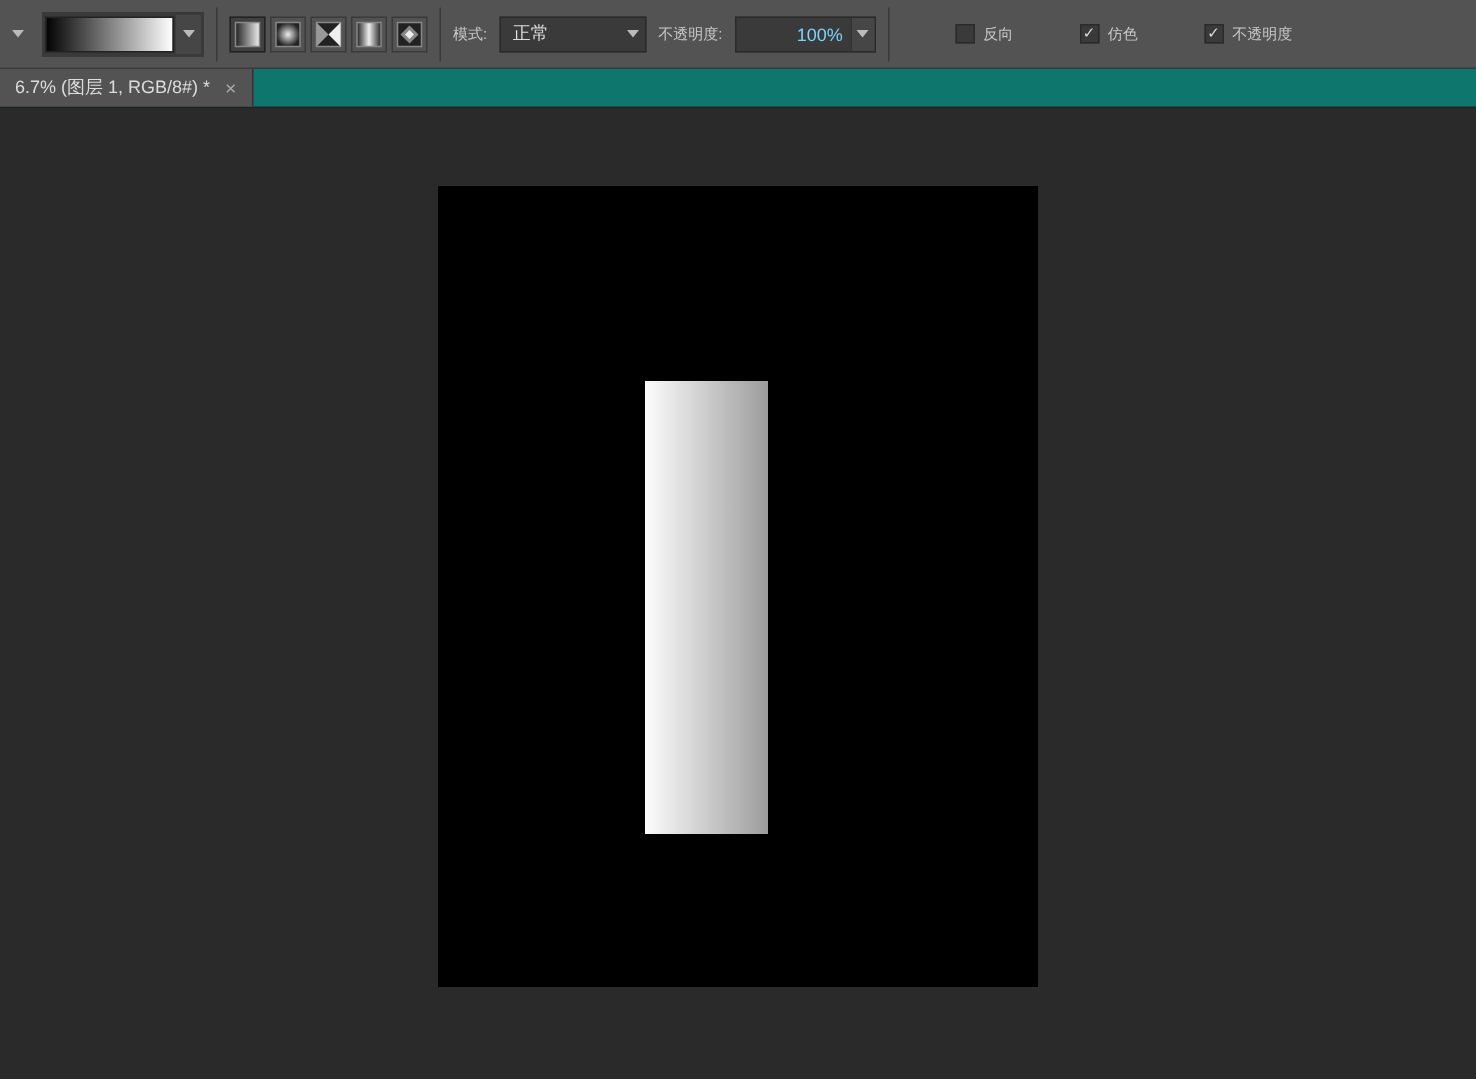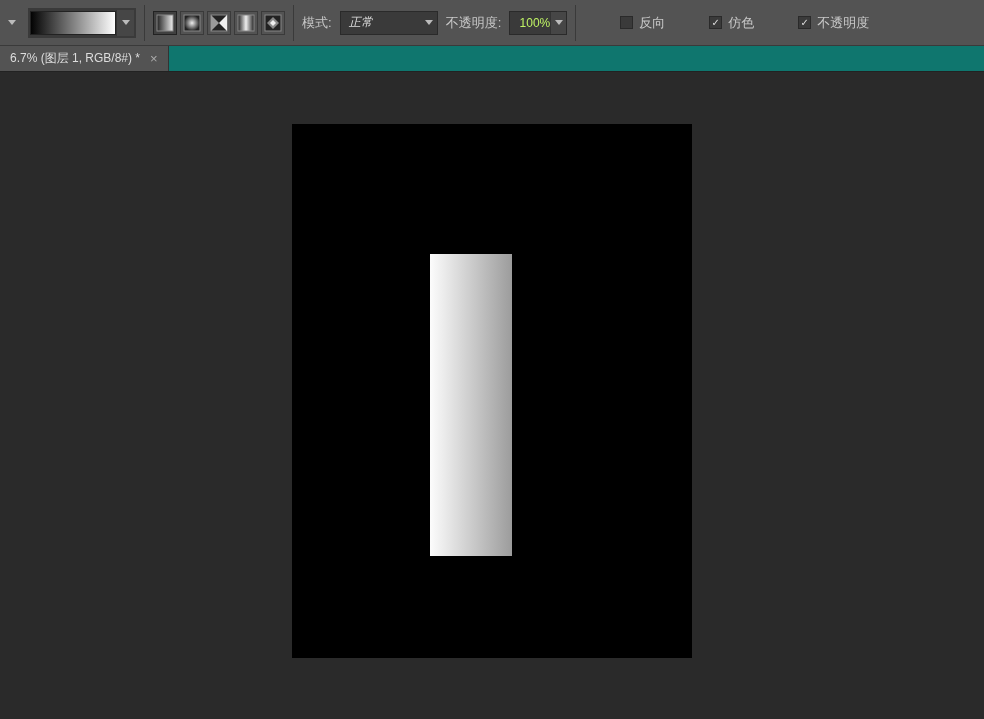--- a/index.html
+++ b/index.html
@@ -77,52 +77,52 @@
       justify-content: center;
       cursor: pointer;
       background: #535353;
     }
     .grad-type.active {
       background: #404040;
       border: 1px solid #222;
     }
     .label {
       color: #c8c8c8;
-      font-size: 13px;
+      font-size: 10px;
       white-space: nowrap;
     }
     .dropdown {
       display: flex;
       align-items: center;
       background: #3a3a3a;
       border: 1px solid #2a2a2a;
       padding: 2px 4px 2px 8px;
       height: 24px;
       gap: 6px;
-      font-style: italic;
     }
     .dropdown-text {
       min-width: 70px;
       color: #ddd;
     }
     .num-input {
       display: flex;
       align-items: center;
       background: #3a3a3a;
       border: 1px solid #2a2a2a;
       height: 24px;
     }
     .num-input input {
       background: transparent;
       border: none;
-      color: #bef264;
+      color: #7dd3fc;
       width: 40px;
-      text-align: right;
+      text-align: center;
       font-size: 12px;
       outline: none;
+      margin-left: 36px;
     }
     .num-dd {
       width: 16px;
       height: 22px;
       background: #464646;
       display: flex;
       align-items: center;
       justify-content: center;
       border-left: 1px solid #333;
     }

